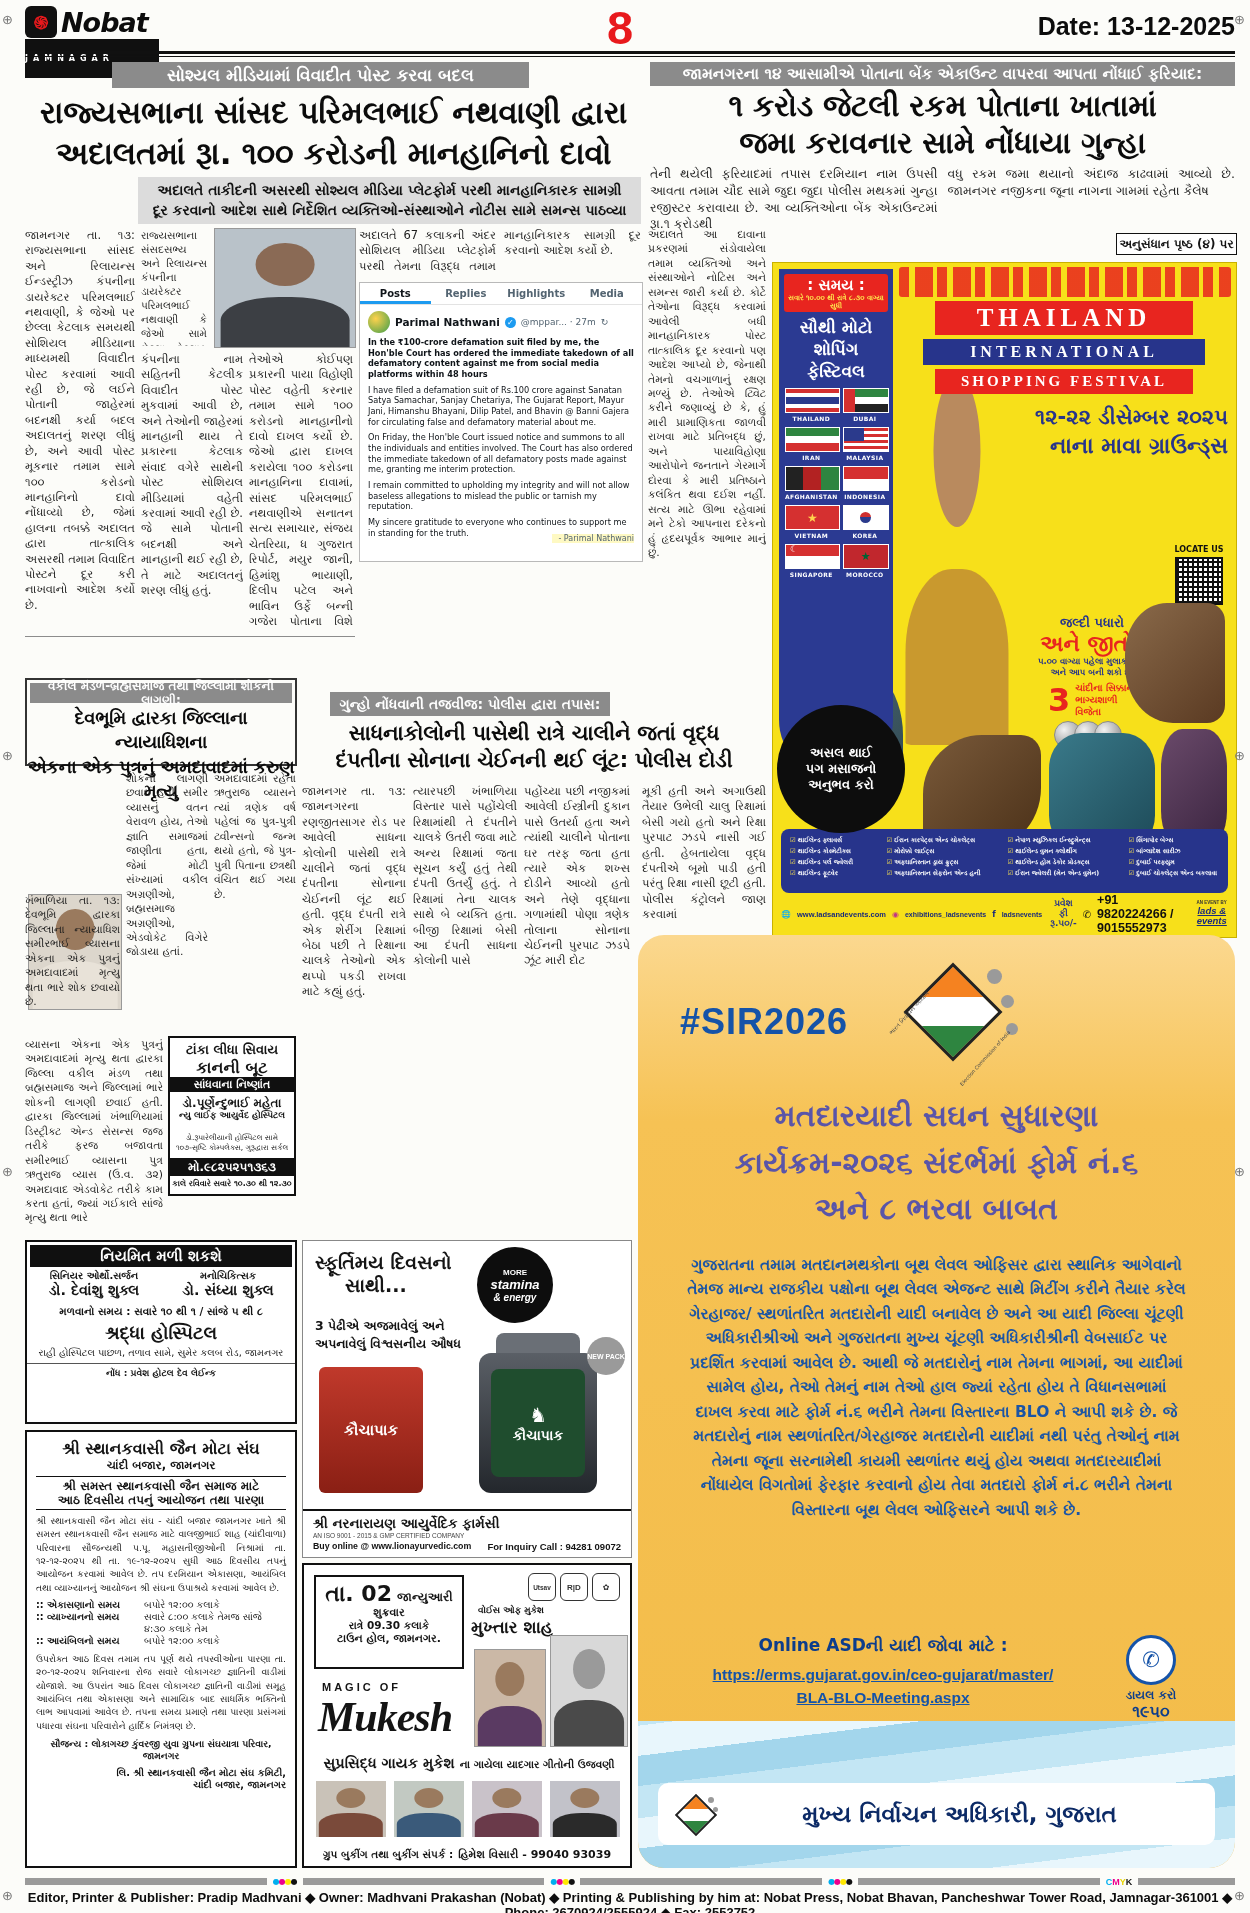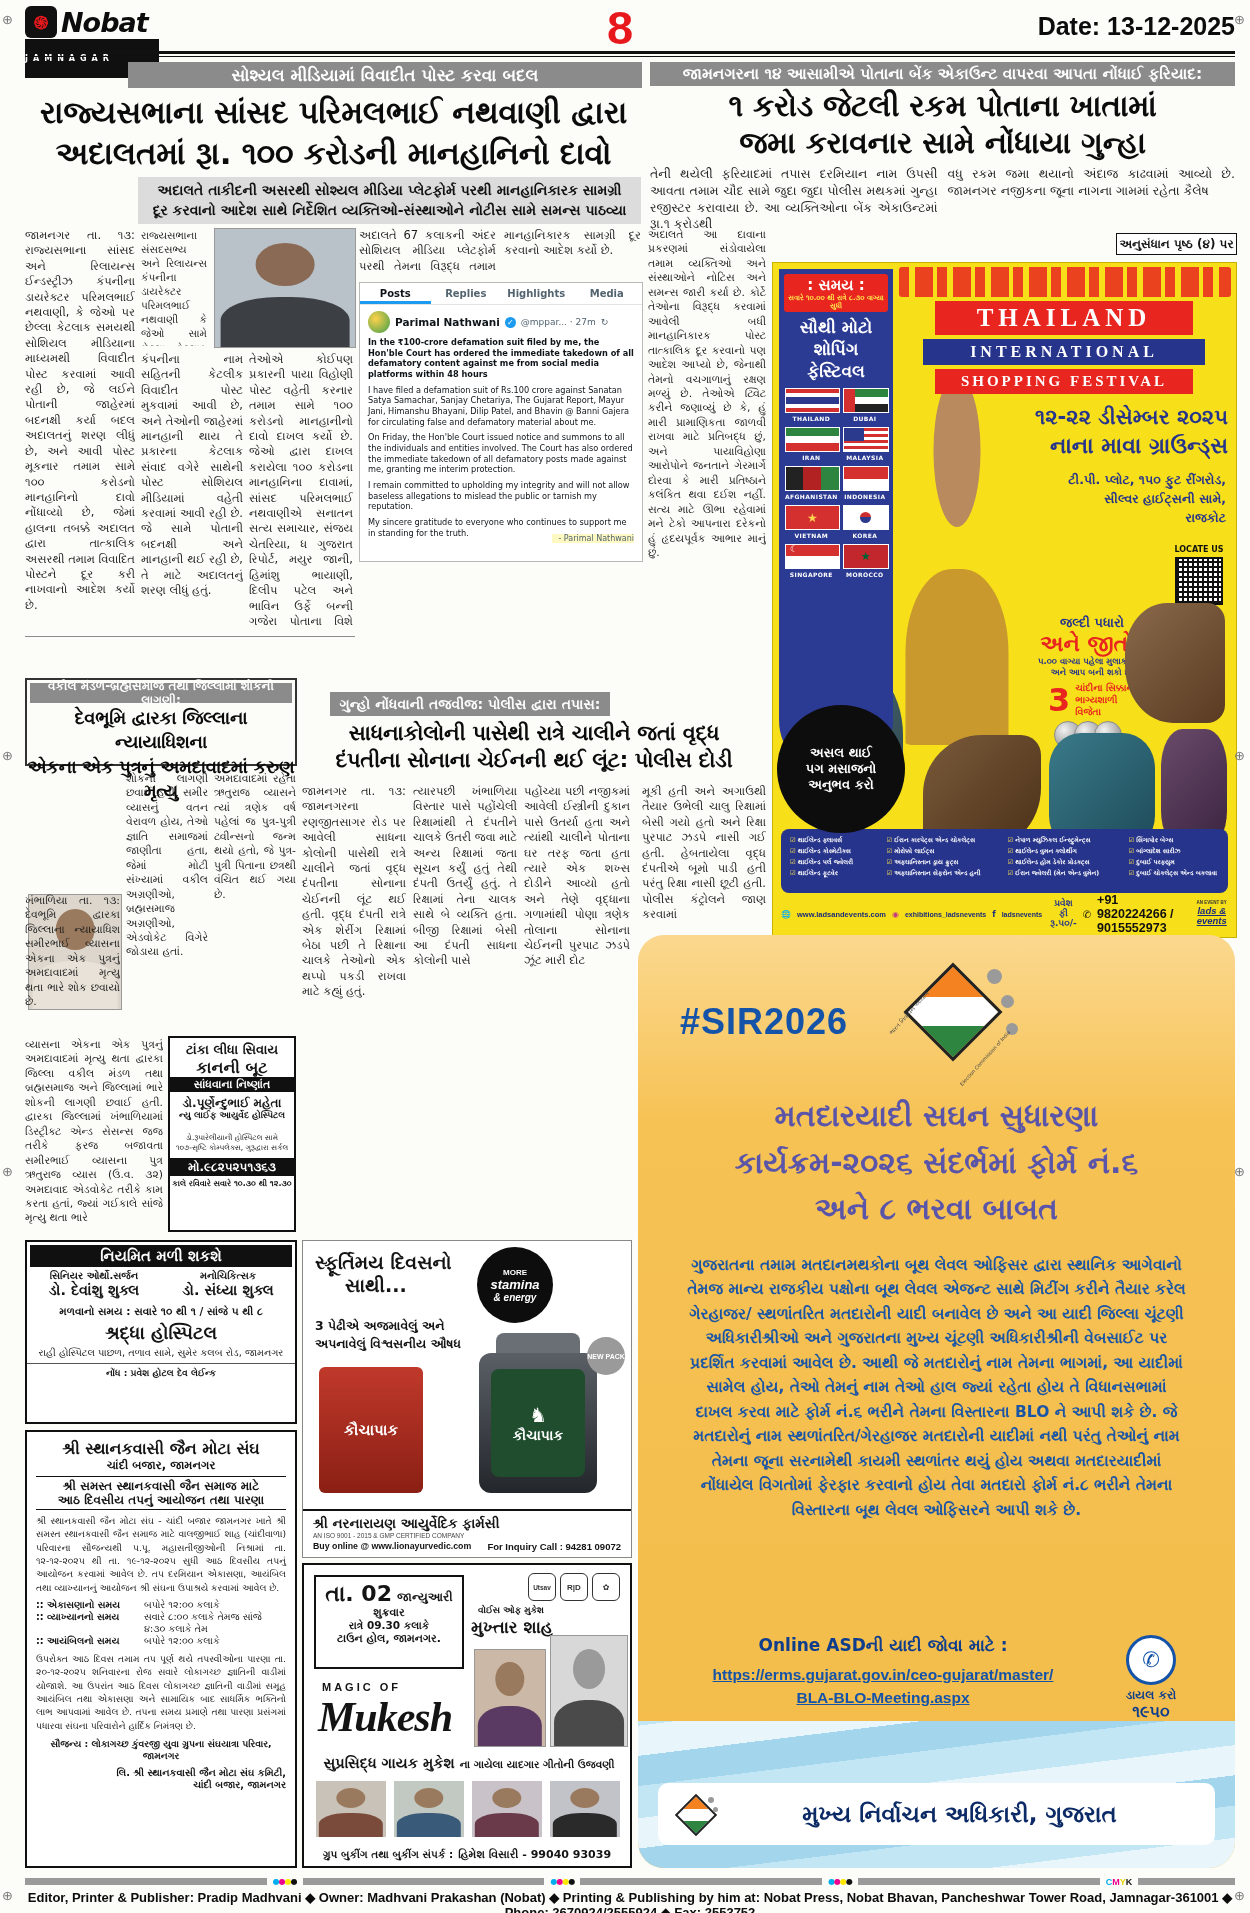--- a/index.html
+++ b/index.html
@@ -74,21 +74,21 @@
     <div style="width:32px;height:32px;background:#111;border-radius:6px;display:flex;align-items:center;justify-content:center;color:#e8191c;font-size:18px;font-weight:800">֍</div>
     <div style="font-size:27px;font-weight:900;font-style:italic;color:#0c0c0c;letter-spacing:-1px">Nobat</div>
   </div>
   <div class="inv" style="margin-top:1px;font-size:8px;letter-spacing:5px;text-align:left;padding:15px 0;font-weight:700">JAMNAGAR</div>
 </div>
 <div class="abs" style="left:565px;top:0;width:110px;text-align:center;font-size:47px;font-weight:900;color:#e8191c;font-family:'Liberation Sans',sans-serif">8</div>
 <div class="abs lat" style="left:935px;top:12px;width:300px;text-align:right;font-size:25px;font-weight:800;color:#0c0c0c">Date: 13-12-2025</div>
 <div class="abs" style="left:25px;top:51px;width:1210px;height:3px;background:#111"></div>
 <div class="abs" style="left:25px;top:56px;width:1210px;height:1px;background:#111"></div>
 
-<div class="abs kick" style="left:128px;top:62px;width:514px;height:26px;font-size:17px">સોશ્યલ મીડિયામાં વિવાદીત પોસ્ટ કરવા બદલ</div>
+<div class="abs kick" style="left:112px;top:62px;width:417px;height:26px;font-size:17px">સોશ્યલ મીડિયામાં વિવાદીત પોસ્ટ કરવા બદલ</div>
 <div class="abs hl" style="left:25px;top:92px;width:617px;font-size:31px;line-height:1.33">
   <div>રાજ્યસભાના સાંસદ પરિમલભાઈ નથવાણી દ્વારા</div>
   <div>અદાલતમાં રૂા. ૧૦૦ કરોડની માનહાનિનો દાવો</div>
 </div>
 <div class="abs deck" style="left:138px;top:177px;width:503px;padding:3px 0;font-size:14px;line-height:1.45">
   <div>અદાલતે તાકીદની અસરથી સોશ્યલ મીડિયા પ્લેટફોર્મ પરથી માનહાનિકારક સામગ્રી</div>
   <div>દૂર કરવાનો આદેશ સાથે નિર્દેશિત વ્યક્તિઓ-સંસ્થાઓને નોટીસ સામે સમન્સ પાઠવ્યા</div>
 </div>
 <div class="abs ph" style="left:214px;top:228px;width:140px;height:118px;--bg:#b9c2c9;--skin:#8a6a55;--shirt:#3c3f44;border:1px solid #999"></div>
 <div class="abs bc" style="left:25px;top:228px;width:110px;height:400px">જામનગર તા. ૧૩: રાજ્યસભાના સાંસદ અને રિલાયન્સ ઈન્ડસ્ટ્રીઝ કંપનીના ડાયરેક્ટર પરિમલભાઈ નથવાણી, કે જેઓ પર છેલ્લા કેટલાક સમયથી સોશિયલ મીડિયાના માધ્યમથી વિવાદીત પોસ્ટ કરવામાં આવી રહી છે, જે લઈને પોતાની જાહેરમાં બદનક્ષી કર્યા બદલ અદાલતનું શરણ લીધું છે, અને આવી પોસ્ટ મૂકનાર તમામ સામે ૧૦૦ કરોડનો માનહાનિનો દાવો નોંધાવ્યો છે, જેમાં હાલના તબક્કે અદાલત દ્વારા તાત્કાલિક અસરથી તમામ વિવાદિત પોસ્ટને દૂર કરી નાખવાનો આદેશ કર્યો છે.</div>
@@ -205,25 +205,20 @@
     <div style="font-size:13px;font-weight:800">અસલ થાઈ</div>
     <div style="font-size:13px;font-weight:800">પગ મસાજનો</div>
     <div style="font-size:13px;font-weight:800">અનુભવ કરો</div>
   </div>
 
   <div class="abs ser" style="left:162px;top:38px;width:258px;height:34px;background:#e8251f;color:#fff;font-size:25px;font-weight:700;letter-spacing:5px;display:flex;align-items:center;justify-content:center">THAILAND</div>
   <div class="abs ser" style="left:150px;top:76px;width:282px;height:26px;background:#27348b;color:#fff;font-size:16px;font-weight:700;letter-spacing:4px;display:flex;align-items:center;justify-content:center">INTERNATIONAL</div>
   <div class="abs ser" style="left:162px;top:106px;width:258px;height:25px;background:#e8251f;color:#fff;font-size:15px;font-weight:700;letter-spacing:3px;display:flex;align-items:center;justify-content:center">SHOPPING FESTIVAL</div>
   <div class="abs" style="left:240px;top:142px;width:215px;text-align:right;color:#27348b;font-size:21px;font-weight:900">૧૨-૨૨ ડીસેમ્બર ૨૦૨૫</div>
   <div class="abs" style="left:240px;top:170px;width:215px;text-align:right;color:#27348b;font-size:22px;font-weight:900">નાના માવા ગ્રાઉન્ડ્સ</div>
-  <div class="abs" style="left:240px;top:208px;width:213px;text-align:right;color:#27348b;font-size:12.5px;font-weight:800;line-height:1.5">
-    <div>ટી.પી. પ્લોટ, ૧૫૦ ફુટ રીંગરોડ,</div>
-    <div>સીલ્વર હાઈટ્સની સામે,</div>
-    <div>રાજકોટ</div>
-  </div>
   <div class="abs" style="left:400px;top:282px;width:52px;text-align:center">
     <div style="font-size:8px;font-weight:900;color:#111">LOCATE US</div>
     <div class="qr" style="margin:3px auto 0"></div>
   </div>
 
   <div class="abs" style="left:246px;top:352px;width:146px;text-align:center">
     <div style="color:#27348b;font-weight:800;font-size:13px">જલ્દી પધારો</div>
     <div style="color:#e8251f;font-weight:900;font-size:22px">અને જીતો!</div>
     <div style="color:#27348b;font-weight:700;font-size:8.5px">૫.૦૦ વાગ્યા પહેલા મુલાકાત લો</div>
     <div style="color:#27348b;font-weight:700;font-size:8.5px">અને આપ બની શકો છો</div>
@@ -297,21 +292,21 @@
     <div>દેવભૂમિ દ્વારકા જિલ્લાના ન્યાયાધિશના</div>
     <div>એકના એક પુત્રનું અમદાવાદમાં કરુણ મૃત્યુ</div>
   </div>
 </div>
 <div class="abs ph" style="left:28px;top:774px;width:92px;height:114px;--bg:#dcd6cc;--skin:#9a7a5e;--shirt:#e8e2d8;border:1px solid #999"></div>
 <div class="abs bc" style="left:126px;top:772px;width:82px;height:260px;font-size:10.8px">શોકની લાગણી છવાઈ હતી. સમીર વ્યાસનું વતન વેરાવળ હોય, તેઓ જ્ઞાતિ સમાજમાં જાણીતા હતા, જેમાં મોટી સંખ્યામાં વકીલ અગ્રણીઓ, બ્રહ્મસમાજ અગ્રણીઓ, એડવોકેટ વિગેરે જોડાયા હતાં.</div>
 <div class="abs bc" style="left:214px;top:772px;width:82px;height:260px;font-size:10.8px">અમદાવાદમાં રહેતા ઋતુરાજ વ્યાસને ત્યાં ત્રણેક વર્ષ પહેલાં જ પુત્ર-પુત્રી ટ્વીન્સનો જન્મ થયો હતો, જે પુત્ર-પુત્રી પિતાના છત્રથી વંચિત થઈ ગયા છે.</div>
 <div class="abs bc" style="left:25px;top:894px;width:95px;height:138px;font-size:10.8px">ખંભાળિયા તા. ૧૩: દેવભૂમિ દ્વારકા જિલ્લાના ન્યાયાધિશ સમીરભાઈ વ્યાસના એકના એક પુત્રનું અમદાવાદમાં મૃત્યુ થતા ભારે શોક છવાયો છે.</div>
 <div class="abs bc" style="left:25px;top:1038px;width:138px;height:194px;font-size:10.8px">વ્યાસના એકના એક પુત્રનું અમદાવાદમાં મૃત્યુ થતા દ્વારકા જિલ્લા વકીલ મંડળ તથા બ્રહ્મસમાજ અને જિલ્લામાં ભારે શોકની લાગણી છવાઈ હતી. દ્વારકા જિલ્લામાં ખંભાળિયામાં ડિસ્ટ્રીક્ટ એન્ડ સેસન્સ જજ તરીકે ફરજ બજાવતા સમીરભાઈ વ્યાસના પુત્ર ઋતુરાજ વ્યાસ (ઉ.વ. ૩૨) અમદાવાદ એડવોકેટ તરીકે કામ કરતા હતાં, જ્યાં ગઈકાલે સાંજે મૃત્યુ થતા ભારે</div>
 
-<div class="abs adbox" style="left:168px;top:1036px;width:128px;height:196px;box-sizing:border-box;text-align:center">
+<div class="abs adbox" style="left:168px;top:1036px;width:128px;height:160px;box-sizing:border-box;text-align:center">
   <div style="font-size:13px;font-weight:900;margin-top:4px">ટાંકા લીધા સિવાય</div>
   <div style="font-size:16px;font-weight:900">કાનની બૂટ</div>
   <div class="inv" style="font-size:11px;font-weight:700;padding:1px 0">સાંધવાના નિષ્ણાંત</div>
   <div style="font-size:12px;font-weight:900;margin-top:4px">ડો.પૂર્ણેન્દુભાઈ મહેતા</div>
   <div style="font-size:9px;font-weight:700">ન્યુ લાઈફ આયુર્વેદ હોસ્પિટલ</div>
   <div style="font-size:7.5px;margin-top:12px">ડો.રૂપારેલીયાની હોસ્પિટલ સામે</div>
   <div style="font-size:7.5px">૧૦૭-સૃષ્ટિ કોમ્પલેક્સ, ગુરૂદ્વારા સર્કલ</div>
   <div class="inv" style="font-size:12px;font-weight:800;margin-top:5px;padding:2px 0">મો.૯૮૨૫૨૫૧૩૬૩</div>
   <div style="font-size:8px;font-weight:700;margin-top:3px">કાલે રવિવારે સવારે ૧૦.૩૦ થી ૧૨.૩૦</div>
 </div>

